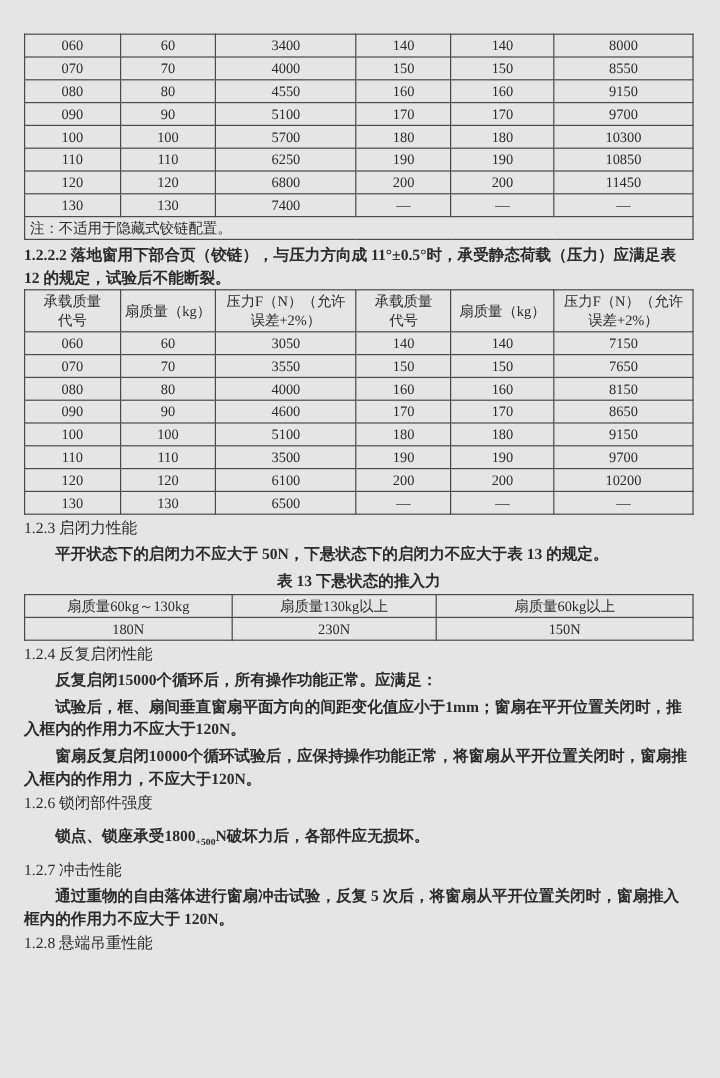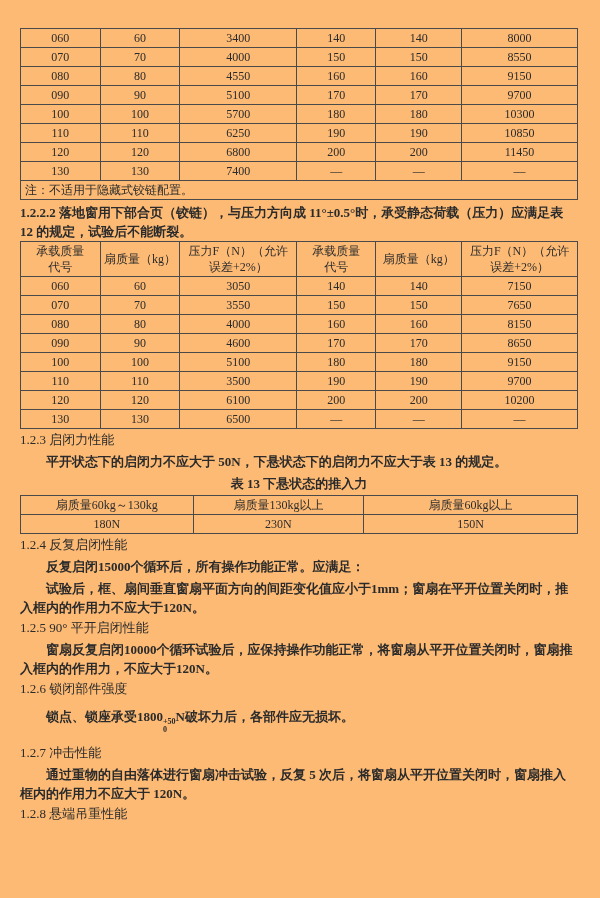--- a/index.html
+++ b/index.html
@@ -1,21 +1,21 @@
 <!DOCTYPE html>
 <html><head>
 <meta charset="utf-8">
 <style>
   html,body{margin:0;padding:0;background:#fff;}
   .page{
     position:relative;
     width:600px;height:898px;
     box-sizing:border-box;
     padding:28px 22px 0 20px;
-    background:#fdba74;
+    background:#e5e5e5;
     color:#2b2b2b;
     font-family:"Liberation Serif","DejaVu Serif",serif;
     font-size:13px;
     line-height:19px;
     overflow:hidden;
   }
   table{
     width:100%;
     border-collapse:collapse;
     table-layout:fixed;
@@ -44,21 +44,21 @@
     font-weight:bold;
     margin:3px 0 2px 0;
   }
   .para{margin:3px 0 0 0;font-weight:bold;}
   .indent{text-indent:2em;}
   .heading{margin:1px 0 0 0;}
   .sp-above{margin-top:9px;}
   .sp-below{margin-bottom:9px;}
   .tol{
     display:inline-flex;
-    flex-direction:column;
+    flex-direction:row;
     vertical-align:-3px;
     font-size:8px;
     line-height:8px;
     text-indent:0;
   }
 </style>
 </head>
 <body>
 
 <div class="page">
@@ -259,21 +259,20 @@
         <td>230N</td>
         <td>150N</td>
       </tr>
     </tbody>
   </table>
 
   <p class="heading">1.2.4 反复启闭性能</p>
   <p class="para indent">反复启闭15000个循环后，所有操作功能正常。应满足：</p>
   <p class="para indent">试验后，框、扇间垂直窗扇平面方向的间距变化值应小于1mm；窗扇在平开位置关闭时，推入框内的作用力不应大于120N。</p>
 
-  <p class="heading">1.2.5 90° 平开启闭性能</p>
   <p class="para indent">窗扇反复启闭10000个循环试验后，应保持操作功能正常，将窗扇从平开位置关闭时，窗扇推入框内的作用力，不应大于120N。</p>
 
   <p class="heading">1.2.6 锁闭部件强度</p>
   <p class="para indent sp-above sp-below"><span>锁点、锁座承受1800</span><span class="tol">
         <span>+50</span>
         <span>0</span>
       </span><span>N破坏力后，各部件应无损坏。</span></p>
 
   <p class="heading">1.2.7 冲击性能</p>
   <p class="para indent">通过重物的自由落体进行窗扇冲击试验，反复 5 次后，将窗扇从平开位置关闭时，窗扇推入框内的作用力不应大于 120N。</p>

